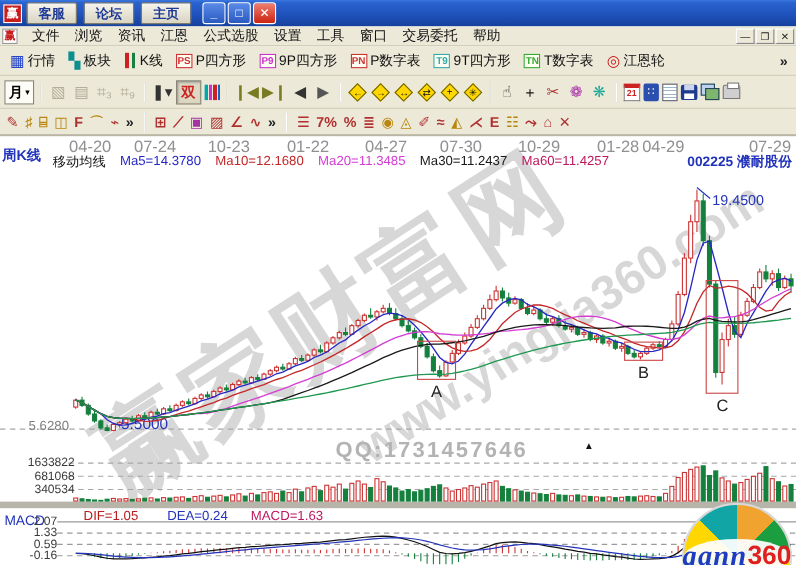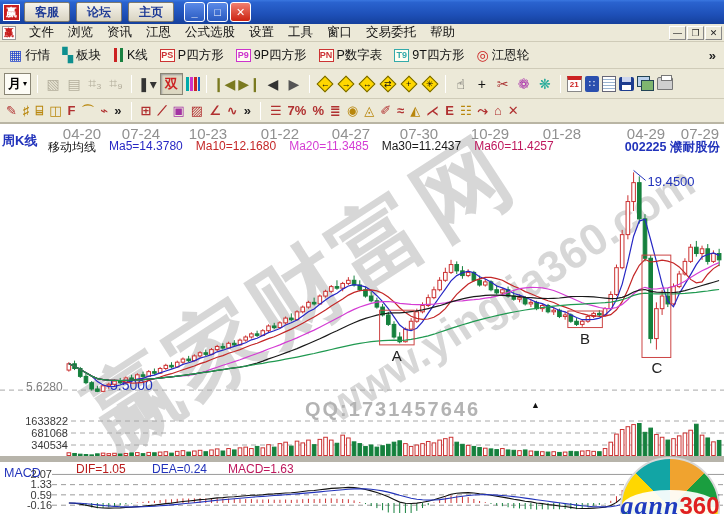--- a/index.html
+++ b/index.html
@@ -161,20 +161,24 @@
         <span class="badge" style="color: rgb(204, 51, 204); border-color: rgb(204, 51, 204);">P9</span>
         <span>9P四方形</span>
       </span>
       <span class="titem">
         <span class="badge" style="color: rgb(204, 51, 51); border-color: rgb(204, 51, 51);">PN</span>
         <span>P数字表</span>
       </span>
       <span class="titem">
         <span class="badge" style="color: rgb(51, 170, 170); border-color: rgb(51, 170, 170);">T9</span>
         <span>9T四方形</span>
+      </span>
+      <span class="titem">
+        <span class="badge" style="color: rgb(51, 170, 51); border-color: rgb(51, 170, 51);">TN</span>
+        <span>T数字表</span>
       </span>
       <span class="titem">
         <span class="gicon" style="color: rgb(204, 34, 34);">◎</span>
         <span>江恩轮</span>
       </span>
       <span class="overflow">»</span>
     </div>
 
   <div class="tbar tb2" id="tb2">
       <span class="pbtn">
@@ -762,21 +766,21 @@
     <div class="olabel period-label">周K线</div>
     <div id="date-row">
         <div class="olabel date-label" style="left: 82px;">04-20</div>
         <div class="olabel date-label" style="left: 141px;">07-24</div>
         <div class="olabel date-label" style="left: 208px;">10-23</div>
         <div class="olabel date-label" style="left: 280px;">01-22</div>
         <div class="olabel date-label" style="left: 351px;">04-27</div>
         <div class="olabel date-label" style="left: 419px;">07-30</div>
         <div class="olabel date-label" style="left: 490px;">10-29</div>
         <div class="olabel date-label" style="left: 562px;">01-28</div>
-        <div class="olabel date-label" style="left: 646px;">04-29</div>
+        <div class="olabel date-label" style="left: 603px;">04-29</div>
         <div class="olabel date-label" style="left: 700px;">07-29</div>
       </div>
     <div class="ma-row" id="ma-row">
         <span style="color: rgb(17, 17, 17);">移动均线</span>
         <span style="color: rgb(39, 39, 196);">Ma5=14.3780</span>
         <span style="color: rgb(196, 39, 39);">Ma10=12.1680</span>
         <span style="color: rgb(212, 60, 212);">Ma20=11.3485</span>
         <span style="color: rgb(26, 26, 26);">Ma30=11.2437</span>
         <span style="color: #be185d;">Ma60=11.4257</span>
       </div>

